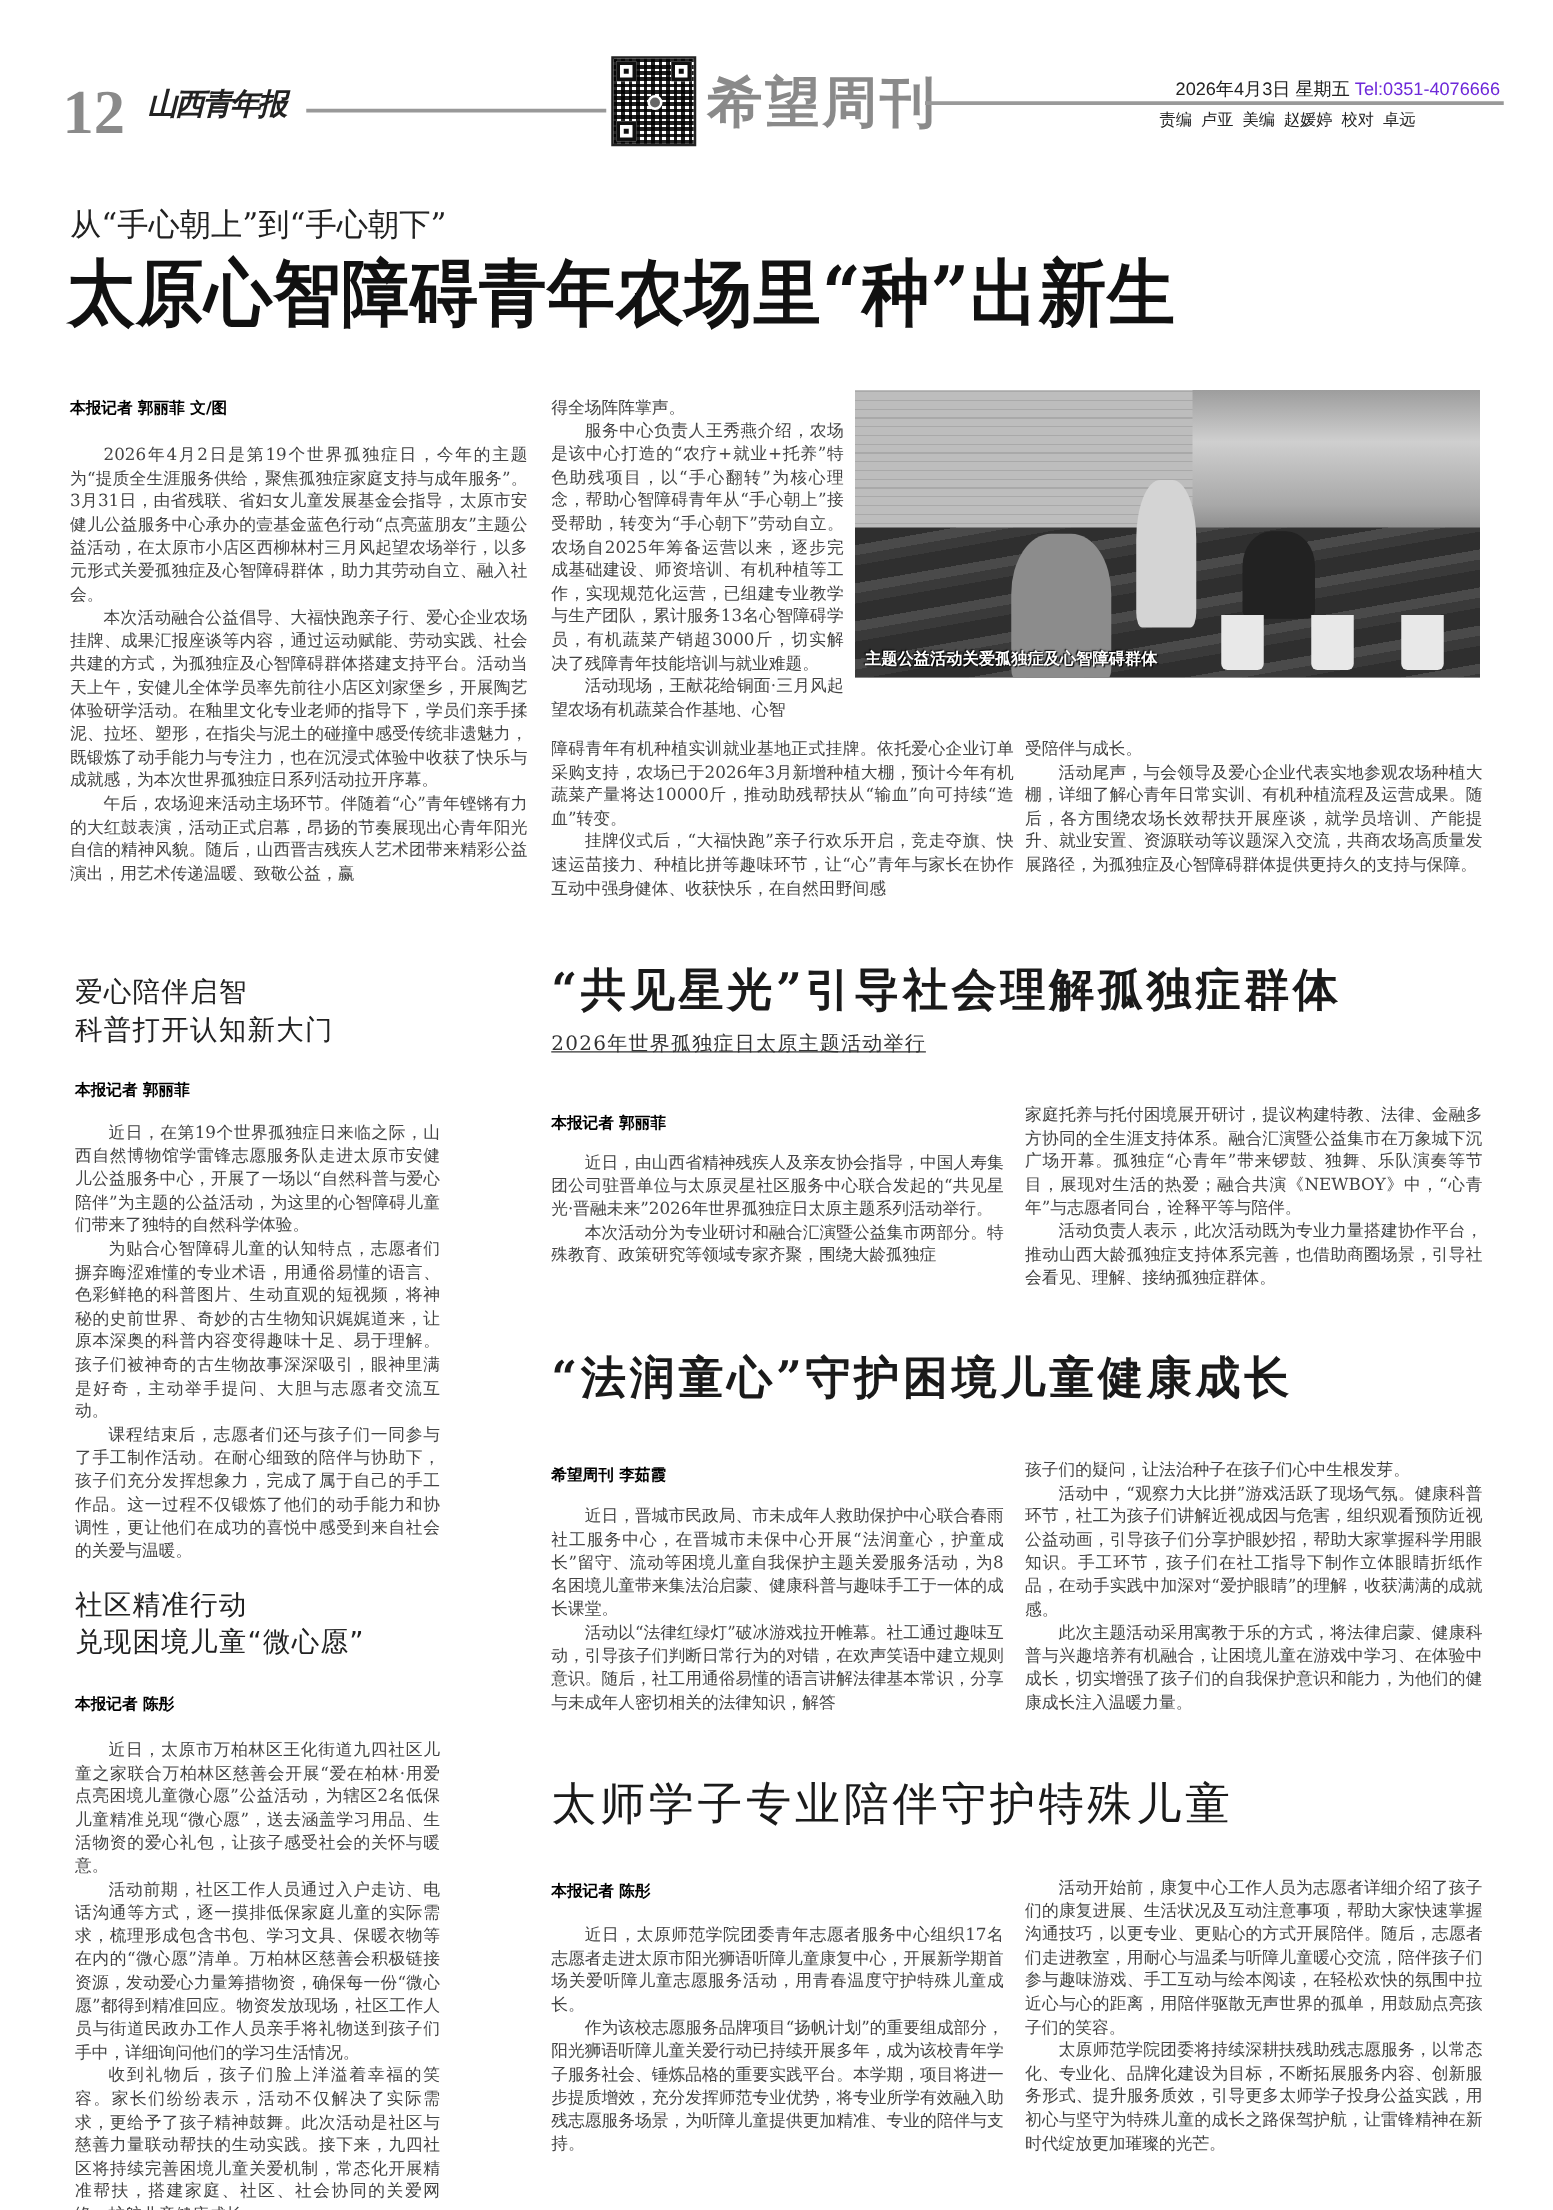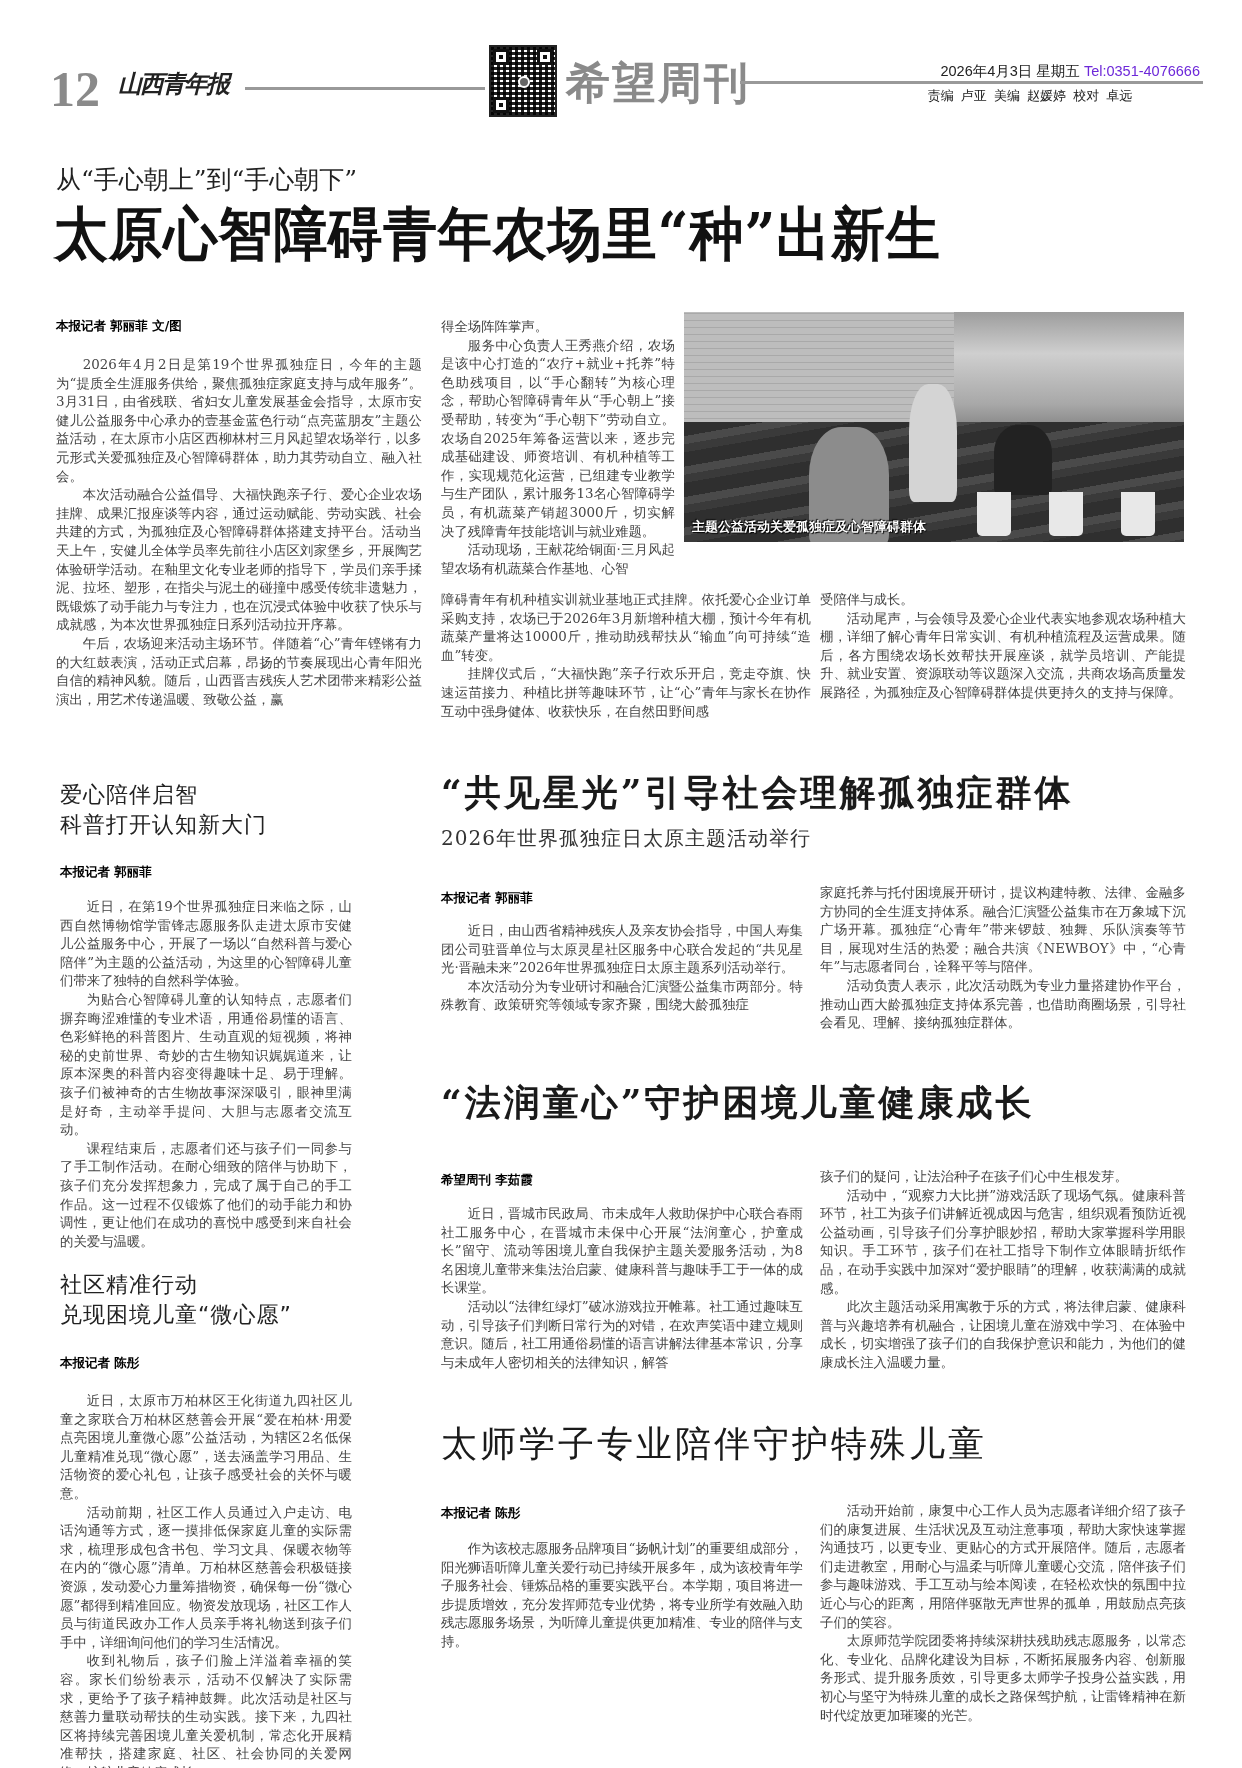--- a/index.html
+++ b/index.html
@@ -39,21 +39,21 @@
     background: linear-gradient(180deg, #9d9d9d 0%, #cfcfcf 18%, #a8a8a8 40%, #6e6e6e 58%, #3f3f3f 100%); }
   .photo .wall { position: absolute; left: 0; top: 0; width: 270px; height: 120px; background: repeating-linear-gradient(0deg,#bdbdbd 0 6px,#a9a9a9 6px 7px); }
   .photo .arch { position: absolute; right: -60px; top: -90px; width: 420px; height: 300px; border-radius: 50%; border: 14px solid #8a8a8a; border-left-color: transparent; border-bottom-color: transparent; }
   .photo .beds { position: absolute; left: 0; bottom: 0; width: 100%; height: 120px; background: repeating-linear-gradient(170deg,#2f2f2f 0 14px,#4a4a4a 14px 22px,#3a3a3a 22px 30px); }
   .photo .person { position: absolute; background: #777; border-radius: 40% 40% 10% 10%; }
   .photo .pot { position: absolute; bottom: 6px; width: 34px; height: 44px; background: #e8e8e8; border-radius: 0 0 5px 5px; }
   .photo .caption { position: absolute; left: 8px; bottom: 6px; color: #fff; font-family: "DejaVu Sans", sans-serif; font-size: 13px; font-weight: bold; text-shadow: 1px 1px 1px #000, -1px -1px 1px #000; white-space: nowrap; }
 
   .sub-h { font-family: "DejaVu Sans", sans-serif; font-size: 22px; color: #222; line-height: 30px; white-space: nowrap; letter-spacing: 1px; }
   .h2 { font-size: 36px; font-weight: bold; color: #1a1a1a; white-space: nowrap; letter-spacing: 3px; line-height: 44px; }
-  .h2-sub { font-size: 20px; color: #333; white-space: nowrap; letter-spacing: 1px; }
+  .h2-sub { font-size: 16px; color: #333; white-space: nowrap; letter-spacing: 1px; text-decoration: underline; }
   .h2-sans { font-family: "DejaVu Sans", sans-serif; }
 </style>
 </head>
 <body>
 
 <div class="abs page-num">12</div>
 <div class="abs paper-name">山西青年报</div>
 <div class="abs rule-left"></div>
 <div class="abs qr">
   <span class="finder" style="left:2px;top:2px;"></span>
@@ -146,18 +146,19 @@
 </div>
 <div class="abs col" style="left:820px;top:1168px;width:366px;">
   <p class="cont">孩子们的疑问，让法治种子在孩子们心中生根发芽。</p>
   <p>活动中，“观察力大比拼”游戏活跃了现场气氛。健康科普环节，社工为孩子们讲解近视成因与危害，组织观看预防近视公益动画，引导孩子们分享护眼妙招，帮助大家掌握科学用眼知识。手工环节，孩子们在社工指导下制作立体眼睛折纸作品，在动手实践中加深对“爱护眼睛”的理解，收获满满的成就感。</p>
   <p>此次主题活动采用寓教于乐的方式，将法律启蒙、健康科普与兴趣培养有机融合，让困境儿童在游戏中学习、在体验中成长，切实增强了孩子们的自我保护意识和能力，为他们的健康成长注入温暖力量。</p>
 </div>
 
 <div class="abs h2 h2-sans" style="left:441px;top:1422px;font-weight:normal;">太师学子专业陪伴守护特殊儿童</div>
 <div class="abs byline" style="left:441px;top:1505px;">本报记者  陈彤</div>
 <div class="abs col" style="left:441px;top:1540px;width:362px;">
+  <p>近日，太原师范学院团委青年志愿者服务中心组织17名志愿者走进太原市阳光狮语听障儿童康复中心，开展新学期首场关爱听障儿童志愿服务活动，用青春温度守护特殊儿童成长。</p>
   <p>作为该校志愿服务品牌项目“扬帆计划”的重要组成部分，阳光狮语听障儿童关爱行动已持续开展多年，成为该校青年学子服务社会、锤炼品格的重要实践平台。本学期，项目将进一步提质增效，充分发挥师范专业优势，将专业所学有效融入助残志愿服务场景，为听障儿童提供更加精准、专业的陪伴与支持。</p>
 </div>
 <div class="abs col" style="left:820px;top:1502px;width:366px;">
   <p>活动开始前，康复中心工作人员为志愿者详细介绍了孩子们的康复进展、生活状况及互动注意事项，帮助大家快速掌握沟通技巧，以更专业、更贴心的方式开展陪伴。随后，志愿者们走进教室，用耐心与温柔与听障儿童暖心交流，陪伴孩子们参与趣味游戏、手工互动与绘本阅读，在轻松欢快的氛围中拉近心与心的距离，用陪伴驱散无声世界的孤单，用鼓励点亮孩子们的笑容。</p>
   <p>太原师范学院团委将持续深耕扶残助残志愿服务，以常态化、专业化、品牌化建设为目标，不断拓展服务内容、创新服务形式、提升服务质效，引导更多太师学子投身公益实践，用初心与坚守为特殊儿童的成长之路保驾护航，让雷锋精神在新时代绽放更加璀璨的光芒。</p>
 </div>
 
 </body></html>

